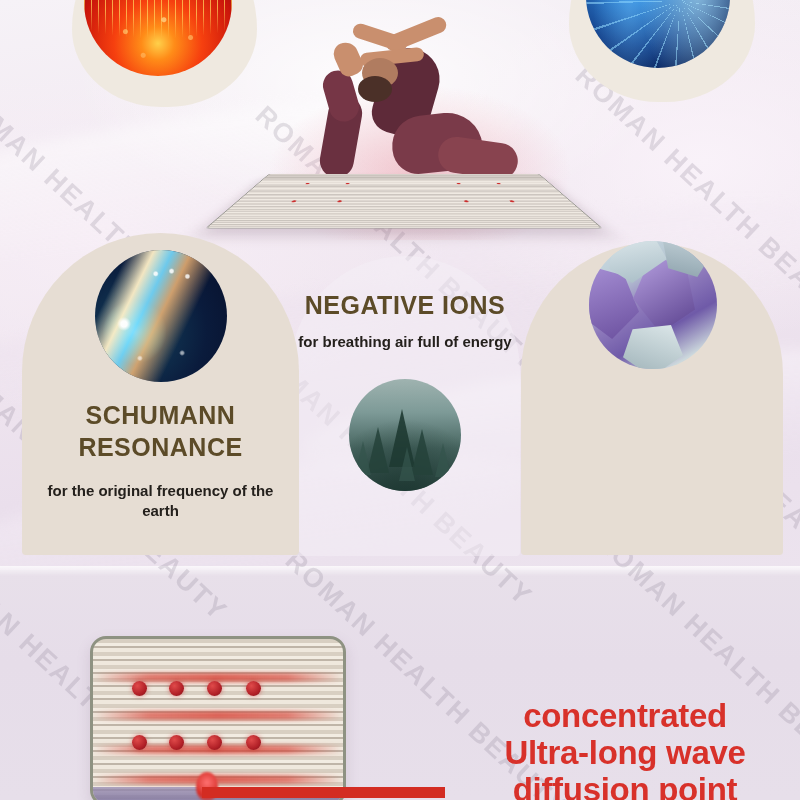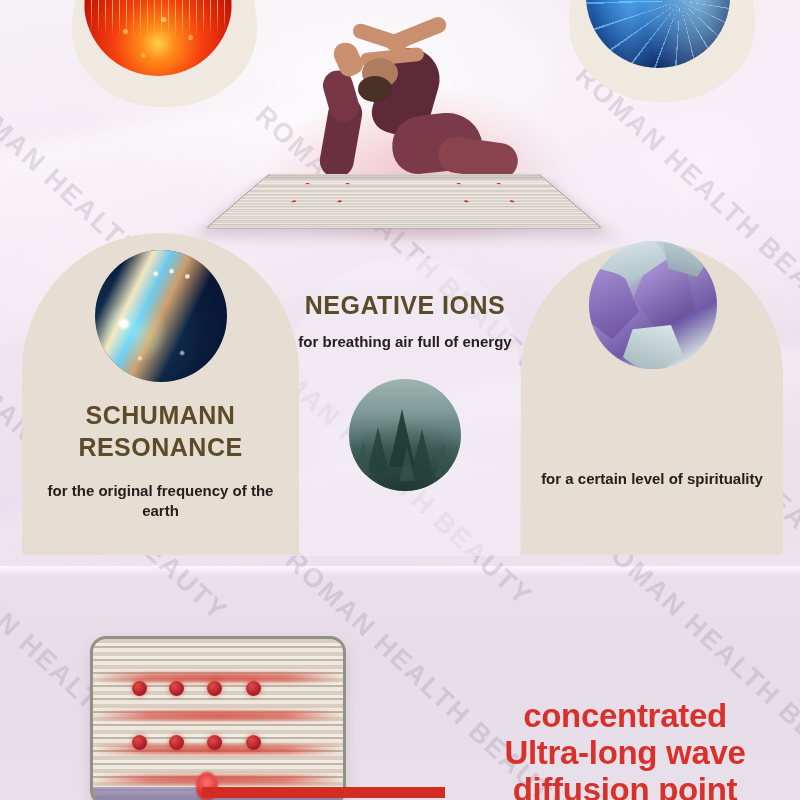--- a/index.html
+++ b/index.html
@@ -299,21 +299,20 @@
   </div>
 
   <div class="card" style="left:521px;top:243px;width:262px;height:312px;">
     <div class="circ crystal" style="left:68px;top:-2px;width:128px;height:128px;">
       <div class="shard" style="left:-6px;top:26px;width:56px;height:72px;background:linear-gradient(160deg,#a68fd4,#6a4f9e);clip-path:polygon(18% 0,74% 12%,100% 62%,52% 100%,0 70%);"></div>
       <div class="shard" style="left:44px;top:14px;width:62px;height:78px;background:linear-gradient(150deg,#b9a3e2,#583f8c);clip-path:polygon(30% 0,86% 16%,100% 70%,44% 100%,0 56%);"></div>
       <div class="shard" style="left:20px;top:-10px;width:58px;height:52px;background:linear-gradient(170deg,#e2ecef,#a7bcc5);clip-path:polygon(8% 18%,72% 0,100% 54%,40% 100%,0 72%);"></div>
       <div class="shard" style="left:74px;top:-12px;width:52px;height:48px;background:linear-gradient(190deg,#cfdce2,#8ea3ad);clip-path:polygon(0 26%,58% 0,100% 40%,66% 100%,10% 82%);"></div>
       <div class="shard" style="left:34px;top:84px;width:60px;height:52px;background:linear-gradient(200deg,#dde8ea,#9cb0b6);clip-path:polygon(16% 8%,80% 0,100% 58%,48% 100%,0 62%);"></div>
     </div>
-    <div class="card-sub" style="top:226px;font-size:15px;padding:0 14px;box-sizing:border-box;">for a certain level of spirituality</div>
   </div>
 
   <div class="bigmat" style="left:90px;top:636px;width:250px;height:164px;">
     <div class="redband" style="top:34px;"></div>
     <div class="redband" style="top:72px;"></div>
     <div class="redband" style="top:106px;"></div>
     <div class="redband" style="top:136px;"></div>
 
     <div class="bigdot" style="left:39px;top:42px;"></div>
     <div class="bigdot" style="left:76px;top:42px;"></div>

